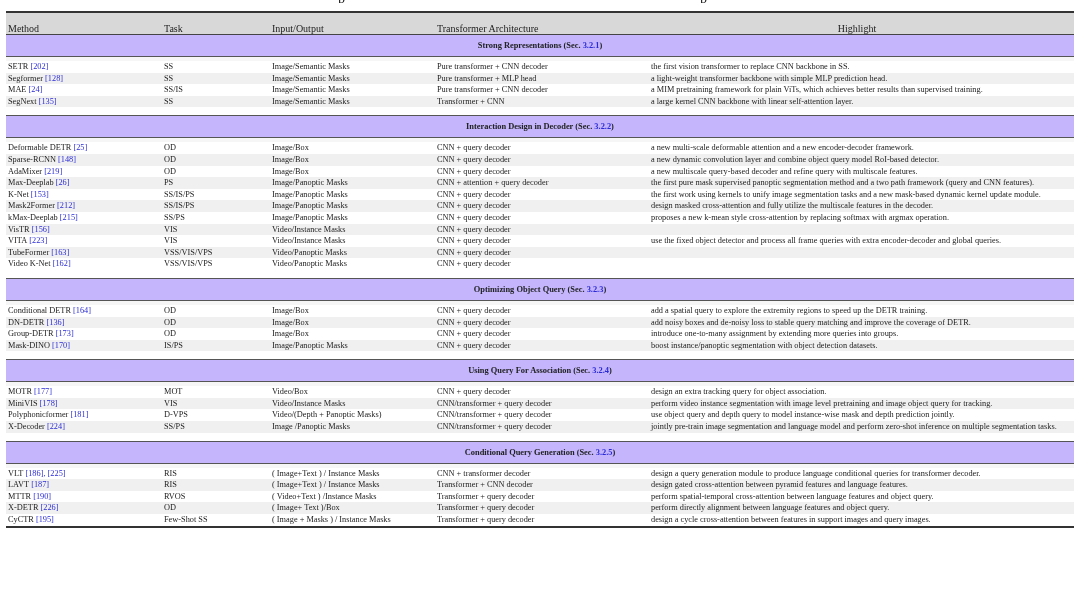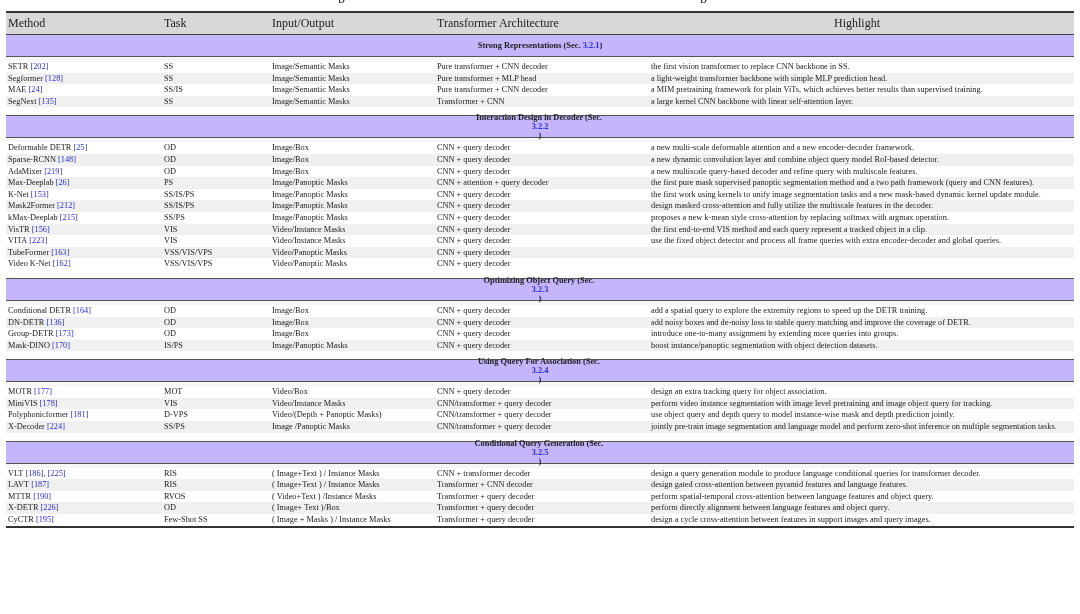--- a/index.html
+++ b/index.html
@@ -3,33 +3,33 @@
 <meta charset="utf-8">
 <style>
   html, body { margin: 0; padding: 0; background: #ffffff; }
   body { width: 1080px; height: 614px; overflow: hidden; position: relative;
          font-family: "Liberation Serif", "DejaVu Serif", serif; color: #222; }
   .caption-frag { position: absolute; top: -9px; left: 0; width: 1080px; height: 12px;
                   overflow: hidden; font-size: 14px; }
   .caption-frag span { position: absolute; top: 0; }
   .tbl { position: absolute; left: 6px; top: 11px; width: 1068px;
          border-top: 2px solid #333; border-bottom: 2px solid #333; }
-  .hdr { display: flex; height: 21px; align-items: center; background: #d8d8d8;
-         border-bottom: 1.5px solid #444; font-size: 12px; }
+  .hdr { display: flex; height: 21px; align-items: flex-end; background: #d8d8d8;
+         border-bottom: 1.5px solid #444; font-size: 10px; }
   .c { position: relative; box-sizing: border-box; padding-left: 2px; white-space: nowrap; }
   .c1 { width: 156px; }
   .c2 { width: 108px; }
   .c3 { width: 165px; }
   .c4 { width: 214px; }
   .c5 { width: 425px; white-space: normal; padding-right: 11px; text-align: justify; }
   .hdr .c5 { text-align: center; }
   .sec { height: 21px; background: #c4b5fd; display: flex; align-items: center;
          justify-content: center; font-weight: bold; font-size: 8.4px;
          border-bottom: 1.5px solid #555; }
-  .sec.top-rule { border-top: 1.5px solid #555; flex-direction: column; }
+  .sec.top-rule { border-top: 1.5px solid #555; }
   .gap { height: 4px; background: #f6f6f6; }
   .row { display: flex; font-size: 8.3px; line-height: 11.6px; align-items: flex-end; }
   .row:nth-child(odd) { background: #ffffff; }
   .row:nth-child(even) { background: #f0f0f0; }
   .rows { }
   .ref { color: #2b2bd6; }
   .link { color: #2b2bd6; }
   .tail { height: 8px; }
 </style>
 </head>
@@ -140,21 +140,20 @@
           <div class="c c2">SS/PS</div>
           <div class="c c3">Image/Panoptic Masks</div>
           <div class="c c4">CNN + query decoder</div>
           <div class="c c5">proposes a new k-mean style cross-attention by replacing softmax with argmax operation.</div>
         </div>
         <div class="row">
           <div class="c c1"><span>VisTR</span><span>&nbsp;</span><span class="ref">[156]</span></div>
           <div class="c c2">VIS</div>
           <div class="c c3">Video/Instance Masks</div>
           <div class="c c4">CNN + query decoder</div>
-          <div class="c c5">the first end-to-end VIS method and each query represent a tracked object in a clip.</div>
         </div>
         <div class="row">
           <div class="c c1"><span>VITA</span><span>&nbsp;</span><span class="ref">[223]</span></div>
           <div class="c c2">VIS</div>
           <div class="c c3">Video/Instance Masks</div>
           <div class="c c4">CNN + query decoder</div>
           <div class="c c5">use the fixed object detector and process all frame queries with extra encoder-decoder and global queries.</div>
         </div>
         <div class="row">
           <div class="c c1"><span>TubeFormer</span><span>&nbsp;</span><span class="ref">[163]</span></div>

